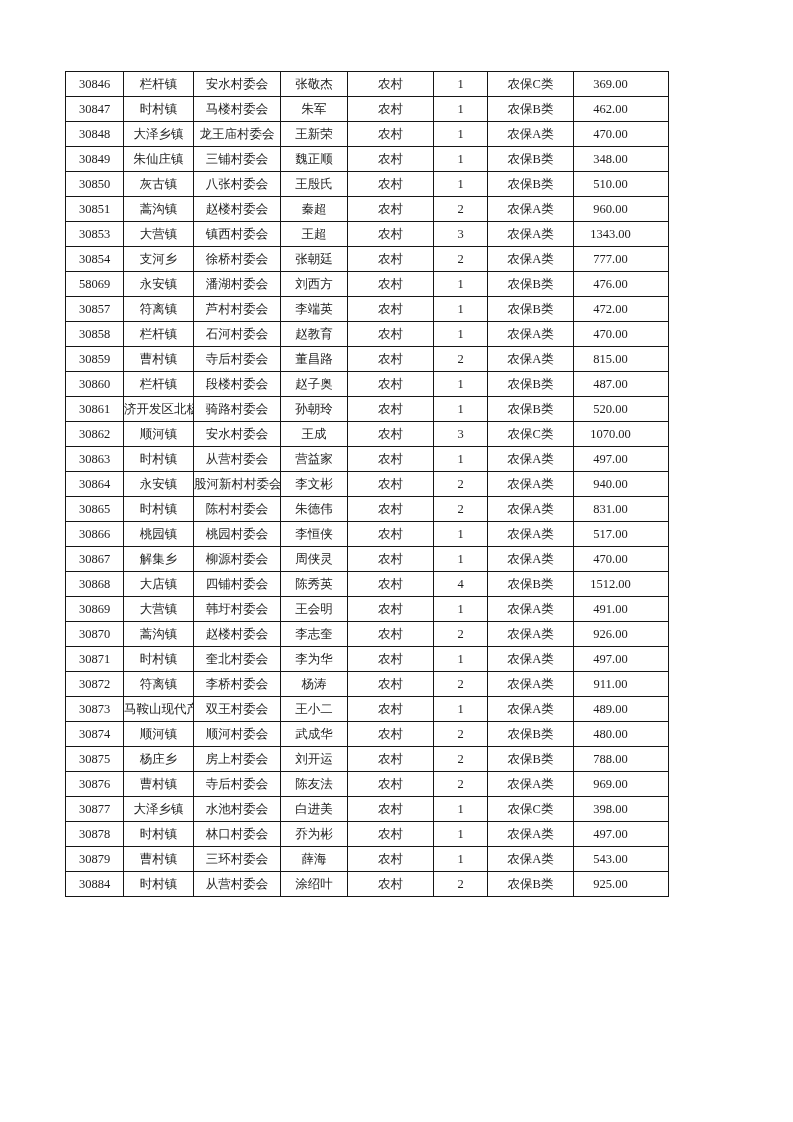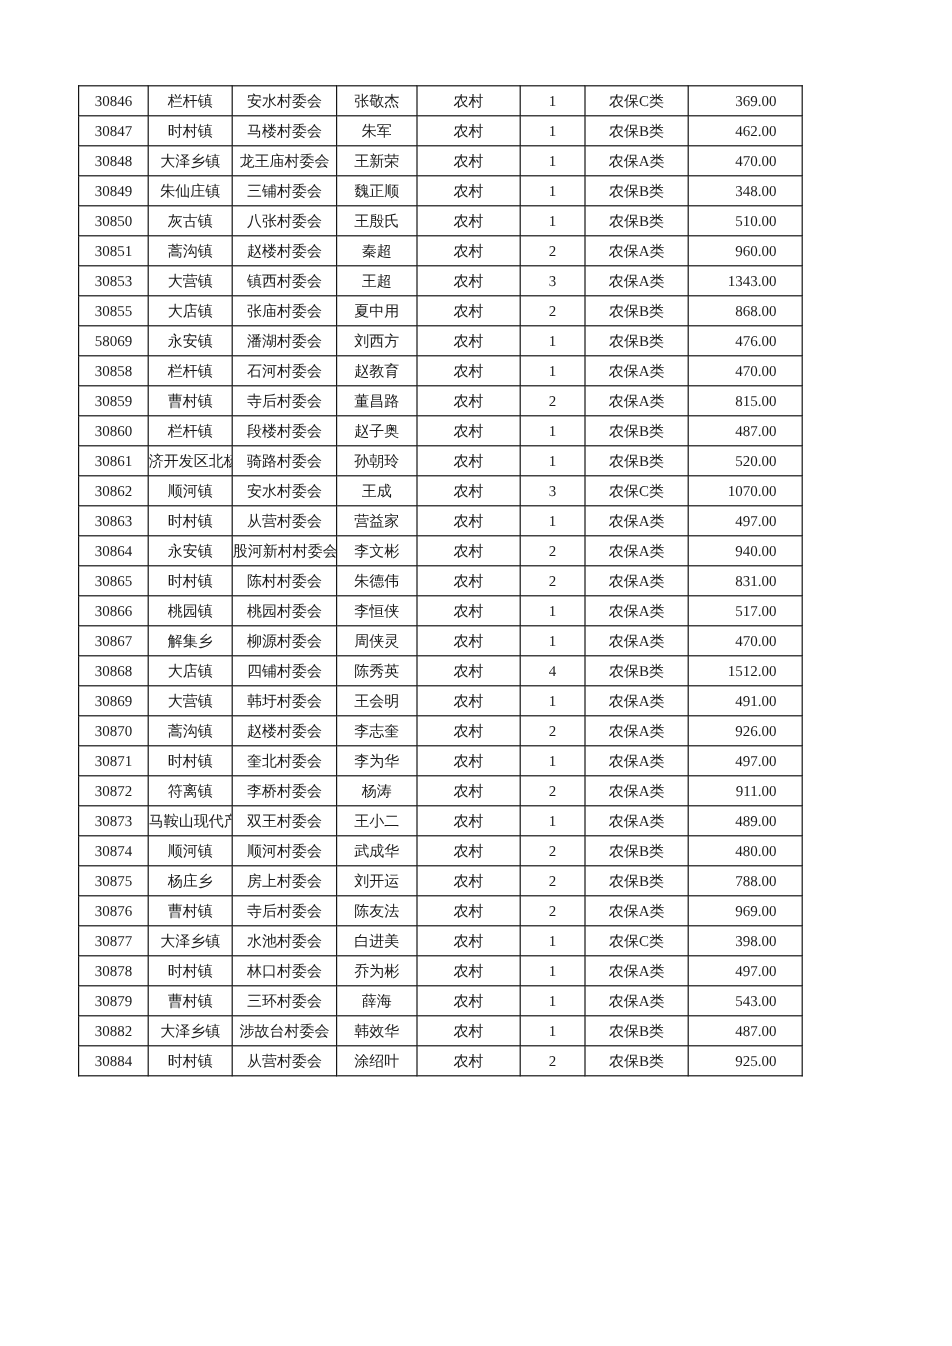--- a/index.html
+++ b/index.html
@@ -38,21 +38,20 @@
     color:var(--text);
     overflow:hidden;
   }
   .cw{
     width:100%;
     overflow:hidden;
     white-space:nowrap;
     text-align:center;
   }
   td.col-amount .cw{
-    text-align:right;
     padding-right:21px;
   }
 </style>
 </head>
 <body>
 
 <div class="sheet">
   <table class="grid">
     <colgroup>
       <col style="width:58px">
@@ -242,666 +241,666 @@
           </td>
     <td class="col-category">
             <div class="cw">农保A类</div>
           </td>
     <td class="col-amount">
             <div class="cw">1343.00</div>
           </td>
   </tr>
         <tr>
     <td class="col-id">
-            <div class="cw">30855</div>
+            <div class="cw">30854</div>
+          </td>
+    <td class="col-town">
+            <div class="cw">支河乡</div>
+          </td>
+    <td class="col-village">
+            <div class="cw">徐桥村委会</div>
+          </td>
+    <td class="col-name">
+            <div class="cw">张朝廷</div>
+          </td>
+    <td class="col-type">
+            <div class="cw">农村</div>
+          </td>
+    <td class="col-count">
+            <div class="cw">2</div>
+          </td>
+    <td class="col-category">
+            <div class="cw">农保A类</div>
+          </td>
+    <td class="col-amount">
+            <div class="cw">777.00</div>
+          </td>
+  </tr>
+        <tr>
+    <td class="col-id">
+            <div class="cw">58069</div>
+          </td>
+    <td class="col-town">
+            <div class="cw">永安镇</div>
+          </td>
+    <td class="col-village">
+            <div class="cw">潘湖村委会</div>
+          </td>
+    <td class="col-name">
+            <div class="cw">刘西方</div>
+          </td>
+    <td class="col-type">
+            <div class="cw">农村</div>
+          </td>
+    <td class="col-count">
+            <div class="cw">1</div>
+          </td>
+    <td class="col-category">
+            <div class="cw">农保B类</div>
+          </td>
+    <td class="col-amount">
+            <div class="cw">476.00</div>
+          </td>
+  </tr>
+        <tr>
+    <td class="col-id">
+            <div class="cw">30857</div>
+          </td>
+    <td class="col-town">
+            <div class="cw">符离镇</div>
+          </td>
+    <td class="col-village">
+            <div class="cw">芦村村委会</div>
+          </td>
+    <td class="col-name">
+            <div class="cw">李端英</div>
+          </td>
+    <td class="col-type">
+            <div class="cw">农村</div>
+          </td>
+    <td class="col-count">
+            <div class="cw">1</div>
+          </td>
+    <td class="col-category">
+            <div class="cw">农保B类</div>
+          </td>
+    <td class="col-amount">
+            <div class="cw">472.00</div>
+          </td>
+  </tr>
+        <tr>
+    <td class="col-id">
+            <div class="cw">30858</div>
+          </td>
+    <td class="col-town">
+            <div class="cw">栏杆镇</div>
+          </td>
+    <td class="col-village">
+            <div class="cw">石河村委会</div>
+          </td>
+    <td class="col-name">
+            <div class="cw">赵教育</div>
+          </td>
+    <td class="col-type">
+            <div class="cw">农村</div>
+          </td>
+    <td class="col-count">
+            <div class="cw">1</div>
+          </td>
+    <td class="col-category">
+            <div class="cw">农保A类</div>
+          </td>
+    <td class="col-amount">
+            <div class="cw">470.00</div>
+          </td>
+  </tr>
+        <tr>
+    <td class="col-id">
+            <div class="cw">30859</div>
+          </td>
+    <td class="col-town">
+            <div class="cw">曹村镇</div>
+          </td>
+    <td class="col-village">
+            <div class="cw">寺后村委会</div>
+          </td>
+    <td class="col-name">
+            <div class="cw">董昌路</div>
+          </td>
+    <td class="col-type">
+            <div class="cw">农村</div>
+          </td>
+    <td class="col-count">
+            <div class="cw">2</div>
+          </td>
+    <td class="col-category">
+            <div class="cw">农保A类</div>
+          </td>
+    <td class="col-amount">
+            <div class="cw">815.00</div>
+          </td>
+  </tr>
+        <tr>
+    <td class="col-id">
+            <div class="cw">30860</div>
+          </td>
+    <td class="col-town">
+            <div class="cw">栏杆镇</div>
+          </td>
+    <td class="col-village">
+            <div class="cw">段楼村委会</div>
+          </td>
+    <td class="col-name">
+            <div class="cw">赵子奥</div>
+          </td>
+    <td class="col-type">
+            <div class="cw">农村</div>
+          </td>
+    <td class="col-count">
+            <div class="cw">1</div>
+          </td>
+    <td class="col-category">
+            <div class="cw">农保B类</div>
+          </td>
+    <td class="col-amount">
+            <div class="cw">487.00</div>
+          </td>
+  </tr>
+        <tr>
+    <td class="col-id">
+            <div class="cw">30861</div>
+          </td>
+    <td class="col-town">
+            <div class="cw">济开发区北杨寨</div>
+          </td>
+    <td class="col-village">
+            <div class="cw">骑路村委会</div>
+          </td>
+    <td class="col-name">
+            <div class="cw">孙朝玲</div>
+          </td>
+    <td class="col-type">
+            <div class="cw">农村</div>
+          </td>
+    <td class="col-count">
+            <div class="cw">1</div>
+          </td>
+    <td class="col-category">
+            <div class="cw">农保B类</div>
+          </td>
+    <td class="col-amount">
+            <div class="cw">520.00</div>
+          </td>
+  </tr>
+        <tr>
+    <td class="col-id">
+            <div class="cw">30862</div>
+          </td>
+    <td class="col-town">
+            <div class="cw">顺河镇</div>
+          </td>
+    <td class="col-village">
+            <div class="cw">安水村委会</div>
+          </td>
+    <td class="col-name">
+            <div class="cw">王成</div>
+          </td>
+    <td class="col-type">
+            <div class="cw">农村</div>
+          </td>
+    <td class="col-count">
+            <div class="cw">3</div>
+          </td>
+    <td class="col-category">
+            <div class="cw">农保C类</div>
+          </td>
+    <td class="col-amount">
+            <div class="cw">1070.00</div>
+          </td>
+  </tr>
+        <tr>
+    <td class="col-id">
+            <div class="cw">30863</div>
+          </td>
+    <td class="col-town">
+            <div class="cw">时村镇</div>
+          </td>
+    <td class="col-village">
+            <div class="cw">从营村委会</div>
+          </td>
+    <td class="col-name">
+            <div class="cw">营益家</div>
+          </td>
+    <td class="col-type">
+            <div class="cw">农村</div>
+          </td>
+    <td class="col-count">
+            <div class="cw">1</div>
+          </td>
+    <td class="col-category">
+            <div class="cw">农保A类</div>
+          </td>
+    <td class="col-amount">
+            <div class="cw">497.00</div>
+          </td>
+  </tr>
+        <tr>
+    <td class="col-id">
+            <div class="cw">30864</div>
+          </td>
+    <td class="col-town">
+            <div class="cw">永安镇</div>
+          </td>
+    <td class="col-village">
+            <div class="cw">股河新村村委会</div>
+          </td>
+    <td class="col-name">
+            <div class="cw">李文彬</div>
+          </td>
+    <td class="col-type">
+            <div class="cw">农村</div>
+          </td>
+    <td class="col-count">
+            <div class="cw">2</div>
+          </td>
+    <td class="col-category">
+            <div class="cw">农保A类</div>
+          </td>
+    <td class="col-amount">
+            <div class="cw">940.00</div>
+          </td>
+  </tr>
+        <tr>
+    <td class="col-id">
+            <div class="cw">30865</div>
+          </td>
+    <td class="col-town">
+            <div class="cw">时村镇</div>
+          </td>
+    <td class="col-village">
+            <div class="cw">陈村村委会</div>
+          </td>
+    <td class="col-name">
+            <div class="cw">朱德伟</div>
+          </td>
+    <td class="col-type">
+            <div class="cw">农村</div>
+          </td>
+    <td class="col-count">
+            <div class="cw">2</div>
+          </td>
+    <td class="col-category">
+            <div class="cw">农保A类</div>
+          </td>
+    <td class="col-amount">
+            <div class="cw">831.00</div>
+          </td>
+  </tr>
+        <tr>
+    <td class="col-id">
+            <div class="cw">30866</div>
+          </td>
+    <td class="col-town">
+            <div class="cw">桃园镇</div>
+          </td>
+    <td class="col-village">
+            <div class="cw">桃园村委会</div>
+          </td>
+    <td class="col-name">
+            <div class="cw">李恒侠</div>
+          </td>
+    <td class="col-type">
+            <div class="cw">农村</div>
+          </td>
+    <td class="col-count">
+            <div class="cw">1</div>
+          </td>
+    <td class="col-category">
+            <div class="cw">农保A类</div>
+          </td>
+    <td class="col-amount">
+            <div class="cw">517.00</div>
+          </td>
+  </tr>
+        <tr>
+    <td class="col-id">
+            <div class="cw">30867</div>
+          </td>
+    <td class="col-town">
+            <div class="cw">解集乡</div>
+          </td>
+    <td class="col-village">
+            <div class="cw">柳源村委会</div>
+          </td>
+    <td class="col-name">
+            <div class="cw">周侠灵</div>
+          </td>
+    <td class="col-type">
+            <div class="cw">农村</div>
+          </td>
+    <td class="col-count">
+            <div class="cw">1</div>
+          </td>
+    <td class="col-category">
+            <div class="cw">农保A类</div>
+          </td>
+    <td class="col-amount">
+            <div class="cw">470.00</div>
+          </td>
+  </tr>
+        <tr>
+    <td class="col-id">
+            <div class="cw">30868</div>
           </td>
     <td class="col-town">
             <div class="cw">大店镇</div>
           </td>
     <td class="col-village">
-            <div class="cw">张庙村委会</div>
-          </td>
-    <td class="col-name">
-            <div class="cw">夏中用</div>
-          </td>
-    <td class="col-type">
-            <div class="cw">农村</div>
-          </td>
-    <td class="col-count">
-            <div class="cw">2</div>
-          </td>
-    <td class="col-category">
-            <div class="cw">农保B类</div>
-          </td>
-    <td class="col-amount">
-            <div class="cw">868.00</div>
-          </td>
-  </tr>
-        <tr>
-    <td class="col-id">
-            <div class="cw">58069</div>
-          </td>
-    <td class="col-town">
-            <div class="cw">永安镇</div>
-          </td>
-    <td class="col-village">
-            <div class="cw">潘湖村委会</div>
-          </td>
-    <td class="col-name">
-            <div class="cw">刘西方</div>
-          </td>
-    <td class="col-type">
-            <div class="cw">农村</div>
-          </td>
-    <td class="col-count">
-            <div class="cw">1</div>
-          </td>
-    <td class="col-category">
-            <div class="cw">农保B类</div>
-          </td>
-    <td class="col-amount">
-            <div class="cw">476.00</div>
-          </td>
-  </tr>
-        <tr>
-    <td class="col-id">
-            <div class="cw">30858</div>
-          </td>
-    <td class="col-town">
-            <div class="cw">栏杆镇</div>
-          </td>
-    <td class="col-village">
-            <div class="cw">石河村委会</div>
-          </td>
-    <td class="col-name">
-            <div class="cw">赵教育</div>
-          </td>
-    <td class="col-type">
-            <div class="cw">农村</div>
-          </td>
-    <td class="col-count">
-            <div class="cw">1</div>
-          </td>
-    <td class="col-category">
-            <div class="cw">农保A类</div>
-          </td>
-    <td class="col-amount">
-            <div class="cw">470.00</div>
-          </td>
-  </tr>
-        <tr>
-    <td class="col-id">
-            <div class="cw">30859</div>
+            <div class="cw">四铺村委会</div>
+          </td>
+    <td class="col-name">
+            <div class="cw">陈秀英</div>
+          </td>
+    <td class="col-type">
+            <div class="cw">农村</div>
+          </td>
+    <td class="col-count">
+            <div class="cw">4</div>
+          </td>
+    <td class="col-category">
+            <div class="cw">农保B类</div>
+          </td>
+    <td class="col-amount">
+            <div class="cw">1512.00</div>
+          </td>
+  </tr>
+        <tr>
+    <td class="col-id">
+            <div class="cw">30869</div>
+          </td>
+    <td class="col-town">
+            <div class="cw">大营镇</div>
+          </td>
+    <td class="col-village">
+            <div class="cw">韩圩村委会</div>
+          </td>
+    <td class="col-name">
+            <div class="cw">王会明</div>
+          </td>
+    <td class="col-type">
+            <div class="cw">农村</div>
+          </td>
+    <td class="col-count">
+            <div class="cw">1</div>
+          </td>
+    <td class="col-category">
+            <div class="cw">农保A类</div>
+          </td>
+    <td class="col-amount">
+            <div class="cw">491.00</div>
+          </td>
+  </tr>
+        <tr>
+    <td class="col-id">
+            <div class="cw">30870</div>
+          </td>
+    <td class="col-town">
+            <div class="cw">蒿沟镇</div>
+          </td>
+    <td class="col-village">
+            <div class="cw">赵楼村委会</div>
+          </td>
+    <td class="col-name">
+            <div class="cw">李志奎</div>
+          </td>
+    <td class="col-type">
+            <div class="cw">农村</div>
+          </td>
+    <td class="col-count">
+            <div class="cw">2</div>
+          </td>
+    <td class="col-category">
+            <div class="cw">农保A类</div>
+          </td>
+    <td class="col-amount">
+            <div class="cw">926.00</div>
+          </td>
+  </tr>
+        <tr>
+    <td class="col-id">
+            <div class="cw">30871</div>
+          </td>
+    <td class="col-town">
+            <div class="cw">时村镇</div>
+          </td>
+    <td class="col-village">
+            <div class="cw">奎北村委会</div>
+          </td>
+    <td class="col-name">
+            <div class="cw">李为华</div>
+          </td>
+    <td class="col-type">
+            <div class="cw">农村</div>
+          </td>
+    <td class="col-count">
+            <div class="cw">1</div>
+          </td>
+    <td class="col-category">
+            <div class="cw">农保A类</div>
+          </td>
+    <td class="col-amount">
+            <div class="cw">497.00</div>
+          </td>
+  </tr>
+        <tr>
+    <td class="col-id">
+            <div class="cw">30872</div>
+          </td>
+    <td class="col-town">
+            <div class="cw">符离镇</div>
+          </td>
+    <td class="col-village">
+            <div class="cw">李桥村委会</div>
+          </td>
+    <td class="col-name">
+            <div class="cw">杨涛</div>
+          </td>
+    <td class="col-type">
+            <div class="cw">农村</div>
+          </td>
+    <td class="col-count">
+            <div class="cw">2</div>
+          </td>
+    <td class="col-category">
+            <div class="cw">农保A类</div>
+          </td>
+    <td class="col-amount">
+            <div class="cw">911.00</div>
+          </td>
+  </tr>
+        <tr>
+    <td class="col-id">
+            <div class="cw">30873</div>
+          </td>
+    <td class="col-town">
+            <div class="cw">马鞍山现代产业</div>
+          </td>
+    <td class="col-village">
+            <div class="cw">双王村委会</div>
+          </td>
+    <td class="col-name">
+            <div class="cw">王小二</div>
+          </td>
+    <td class="col-type">
+            <div class="cw">农村</div>
+          </td>
+    <td class="col-count">
+            <div class="cw">1</div>
+          </td>
+    <td class="col-category">
+            <div class="cw">农保A类</div>
+          </td>
+    <td class="col-amount">
+            <div class="cw">489.00</div>
+          </td>
+  </tr>
+        <tr>
+    <td class="col-id">
+            <div class="cw">30874</div>
+          </td>
+    <td class="col-town">
+            <div class="cw">顺河镇</div>
+          </td>
+    <td class="col-village">
+            <div class="cw">顺河村委会</div>
+          </td>
+    <td class="col-name">
+            <div class="cw">武成华</div>
+          </td>
+    <td class="col-type">
+            <div class="cw">农村</div>
+          </td>
+    <td class="col-count">
+            <div class="cw">2</div>
+          </td>
+    <td class="col-category">
+            <div class="cw">农保B类</div>
+          </td>
+    <td class="col-amount">
+            <div class="cw">480.00</div>
+          </td>
+  </tr>
+        <tr>
+    <td class="col-id">
+            <div class="cw">30875</div>
+          </td>
+    <td class="col-town">
+            <div class="cw">杨庄乡</div>
+          </td>
+    <td class="col-village">
+            <div class="cw">房上村委会</div>
+          </td>
+    <td class="col-name">
+            <div class="cw">刘开运</div>
+          </td>
+    <td class="col-type">
+            <div class="cw">农村</div>
+          </td>
+    <td class="col-count">
+            <div class="cw">2</div>
+          </td>
+    <td class="col-category">
+            <div class="cw">农保B类</div>
+          </td>
+    <td class="col-amount">
+            <div class="cw">788.00</div>
+          </td>
+  </tr>
+        <tr>
+    <td class="col-id">
+            <div class="cw">30876</div>
           </td>
     <td class="col-town">
             <div class="cw">曹村镇</div>
           </td>
     <td class="col-village">
             <div class="cw">寺后村委会</div>
           </td>
     <td class="col-name">
-            <div class="cw">董昌路</div>
-          </td>
-    <td class="col-type">
-            <div class="cw">农村</div>
-          </td>
-    <td class="col-count">
-            <div class="cw">2</div>
-          </td>
-    <td class="col-category">
-            <div class="cw">农保A类</div>
-          </td>
-    <td class="col-amount">
-            <div class="cw">815.00</div>
-          </td>
-  </tr>
-        <tr>
-    <td class="col-id">
-            <div class="cw">30860</div>
-          </td>
-    <td class="col-town">
-            <div class="cw">栏杆镇</div>
-          </td>
-    <td class="col-village">
-            <div class="cw">段楼村委会</div>
-          </td>
-    <td class="col-name">
-            <div class="cw">赵子奥</div>
-          </td>
-    <td class="col-type">
-            <div class="cw">农村</div>
-          </td>
-    <td class="col-count">
-            <div class="cw">1</div>
-          </td>
-    <td class="col-category">
-            <div class="cw">农保B类</div>
-          </td>
-    <td class="col-amount">
-            <div class="cw">487.00</div>
-          </td>
-  </tr>
-        <tr>
-    <td class="col-id">
-            <div class="cw">30861</div>
-          </td>
-    <td class="col-town">
-            <div class="cw">济开发区北杨寨</div>
-          </td>
-    <td class="col-village">
-            <div class="cw">骑路村委会</div>
-          </td>
-    <td class="col-name">
-            <div class="cw">孙朝玲</div>
-          </td>
-    <td class="col-type">
-            <div class="cw">农村</div>
-          </td>
-    <td class="col-count">
-            <div class="cw">1</div>
-          </td>
-    <td class="col-category">
-            <div class="cw">农保B类</div>
-          </td>
-    <td class="col-amount">
-            <div class="cw">520.00</div>
-          </td>
-  </tr>
-        <tr>
-    <td class="col-id">
-            <div class="cw">30862</div>
-          </td>
-    <td class="col-town">
-            <div class="cw">顺河镇</div>
-          </td>
-    <td class="col-village">
-            <div class="cw">安水村委会</div>
-          </td>
-    <td class="col-name">
-            <div class="cw">王成</div>
-          </td>
-    <td class="col-type">
-            <div class="cw">农村</div>
-          </td>
-    <td class="col-count">
-            <div class="cw">3</div>
+            <div class="cw">陈友法</div>
+          </td>
+    <td class="col-type">
+            <div class="cw">农村</div>
+          </td>
+    <td class="col-count">
+            <div class="cw">2</div>
+          </td>
+    <td class="col-category">
+            <div class="cw">农保A类</div>
+          </td>
+    <td class="col-amount">
+            <div class="cw">969.00</div>
+          </td>
+  </tr>
+        <tr>
+    <td class="col-id">
+            <div class="cw">30877</div>
+          </td>
+    <td class="col-town">
+            <div class="cw">大泽乡镇</div>
+          </td>
+    <td class="col-village">
+            <div class="cw">水池村委会</div>
+          </td>
+    <td class="col-name">
+            <div class="cw">白进美</div>
+          </td>
+    <td class="col-type">
+            <div class="cw">农村</div>
+          </td>
+    <td class="col-count">
+            <div class="cw">1</div>
           </td>
     <td class="col-category">
             <div class="cw">农保C类</div>
           </td>
     <td class="col-amount">
-            <div class="cw">1070.00</div>
-          </td>
-  </tr>
-        <tr>
-    <td class="col-id">
-            <div class="cw">30863</div>
+            <div class="cw">398.00</div>
+          </td>
+  </tr>
+        <tr>
+    <td class="col-id">
+            <div class="cw">30878</div>
           </td>
     <td class="col-town">
             <div class="cw">时村镇</div>
           </td>
     <td class="col-village">
-            <div class="cw">从营村委会</div>
-          </td>
-    <td class="col-name">
-            <div class="cw">营益家</div>
+            <div class="cw">林口村委会</div>
+          </td>
+    <td class="col-name">
+            <div class="cw">乔为彬</div>
           </td>
     <td class="col-type">
             <div class="cw">农村</div>
           </td>
     <td class="col-count">
             <div class="cw">1</div>
           </td>
     <td class="col-category">
             <div class="cw">农保A类</div>
           </td>
     <td class="col-amount">
             <div class="cw">497.00</div>
           </td>
   </tr>
         <tr>
     <td class="col-id">
-            <div class="cw">30864</div>
-          </td>
-    <td class="col-town">
-            <div class="cw">永安镇</div>
-          </td>
-    <td class="col-village">
-            <div class="cw">股河新村村委会</div>
-          </td>
-    <td class="col-name">
-            <div class="cw">李文彬</div>
-          </td>
-    <td class="col-type">
-            <div class="cw">农村</div>
-          </td>
-    <td class="col-count">
-            <div class="cw">2</div>
-          </td>
-    <td class="col-category">
-            <div class="cw">农保A类</div>
-          </td>
-    <td class="col-amount">
-            <div class="cw">940.00</div>
-          </td>
-  </tr>
-        <tr>
-    <td class="col-id">
-            <div class="cw">30865</div>
-          </td>
-    <td class="col-town">
-            <div class="cw">时村镇</div>
-          </td>
-    <td class="col-village">
-            <div class="cw">陈村村委会</div>
-          </td>
-    <td class="col-name">
-            <div class="cw">朱德伟</div>
-          </td>
-    <td class="col-type">
-            <div class="cw">农村</div>
-          </td>
-    <td class="col-count">
-            <div class="cw">2</div>
-          </td>
-    <td class="col-category">
-            <div class="cw">农保A类</div>
-          </td>
-    <td class="col-amount">
-            <div class="cw">831.00</div>
-          </td>
-  </tr>
-        <tr>
-    <td class="col-id">
-            <div class="cw">30866</div>
-          </td>
-    <td class="col-town">
-            <div class="cw">桃园镇</div>
-          </td>
-    <td class="col-village">
-            <div class="cw">桃园村委会</div>
-          </td>
-    <td class="col-name">
-            <div class="cw">李恒侠</div>
-          </td>
-    <td class="col-type">
-            <div class="cw">农村</div>
-          </td>
-    <td class="col-count">
-            <div class="cw">1</div>
-          </td>
-    <td class="col-category">
-            <div class="cw">农保A类</div>
-          </td>
-    <td class="col-amount">
-            <div class="cw">517.00</div>
-          </td>
-  </tr>
-        <tr>
-    <td class="col-id">
-            <div class="cw">30867</div>
-          </td>
-    <td class="col-town">
-            <div class="cw">解集乡</div>
-          </td>
-    <td class="col-village">
-            <div class="cw">柳源村委会</div>
-          </td>
-    <td class="col-name">
-            <div class="cw">周侠灵</div>
-          </td>
-    <td class="col-type">
-            <div class="cw">农村</div>
-          </td>
-    <td class="col-count">
-            <div class="cw">1</div>
-          </td>
-    <td class="col-category">
-            <div class="cw">农保A类</div>
-          </td>
-    <td class="col-amount">
-            <div class="cw">470.00</div>
-          </td>
-  </tr>
-        <tr>
-    <td class="col-id">
-            <div class="cw">30868</div>
-          </td>
-    <td class="col-town">
-            <div class="cw">大店镇</div>
-          </td>
-    <td class="col-village">
-            <div class="cw">四铺村委会</div>
-          </td>
-    <td class="col-name">
-            <div class="cw">陈秀英</div>
-          </td>
-    <td class="col-type">
-            <div class="cw">农村</div>
-          </td>
-    <td class="col-count">
-            <div class="cw">4</div>
-          </td>
-    <td class="col-category">
-            <div class="cw">农保B类</div>
-          </td>
-    <td class="col-amount">
-            <div class="cw">1512.00</div>
-          </td>
-  </tr>
-        <tr>
-    <td class="col-id">
-            <div class="cw">30869</div>
-          </td>
-    <td class="col-town">
-            <div class="cw">大营镇</div>
-          </td>
-    <td class="col-village">
-            <div class="cw">韩圩村委会</div>
-          </td>
-    <td class="col-name">
-            <div class="cw">王会明</div>
-          </td>
-    <td class="col-type">
-            <div class="cw">农村</div>
-          </td>
-    <td class="col-count">
-            <div class="cw">1</div>
-          </td>
-    <td class="col-category">
-            <div class="cw">农保A类</div>
-          </td>
-    <td class="col-amount">
-            <div class="cw">491.00</div>
-          </td>
-  </tr>
-        <tr>
-    <td class="col-id">
-            <div class="cw">30870</div>
-          </td>
-    <td class="col-town">
-            <div class="cw">蒿沟镇</div>
-          </td>
-    <td class="col-village">
-            <div class="cw">赵楼村委会</div>
-          </td>
-    <td class="col-name">
-            <div class="cw">李志奎</div>
-          </td>
-    <td class="col-type">
-            <div class="cw">农村</div>
-          </td>
-    <td class="col-count">
-            <div class="cw">2</div>
-          </td>
-    <td class="col-category">
-            <div class="cw">农保A类</div>
-          </td>
-    <td class="col-amount">
-            <div class="cw">926.00</div>
-          </td>
-  </tr>
-        <tr>
-    <td class="col-id">
-            <div class="cw">30871</div>
-          </td>
-    <td class="col-town">
-            <div class="cw">时村镇</div>
-          </td>
-    <td class="col-village">
-            <div class="cw">奎北村委会</div>
-          </td>
-    <td class="col-name">
-            <div class="cw">李为华</div>
-          </td>
-    <td class="col-type">
-            <div class="cw">农村</div>
-          </td>
-    <td class="col-count">
-            <div class="cw">1</div>
-          </td>
-    <td class="col-category">
-            <div class="cw">农保A类</div>
-          </td>
-    <td class="col-amount">
-            <div class="cw">497.00</div>
-          </td>
-  </tr>
-        <tr>
-    <td class="col-id">
-            <div class="cw">30872</div>
-          </td>
-    <td class="col-town">
-            <div class="cw">符离镇</div>
-          </td>
-    <td class="col-village">
-            <div class="cw">李桥村委会</div>
-          </td>
-    <td class="col-name">
-            <div class="cw">杨涛</div>
-          </td>
-    <td class="col-type">
-            <div class="cw">农村</div>
-          </td>
-    <td class="col-count">
-            <div class="cw">2</div>
-          </td>
-    <td class="col-category">
-            <div class="cw">农保A类</div>
-          </td>
-    <td class="col-amount">
-            <div class="cw">911.00</div>
-          </td>
-  </tr>
-        <tr>
-    <td class="col-id">
-            <div class="cw">30873</div>
-          </td>
-    <td class="col-town">
-            <div class="cw">马鞍山现代产业</div>
-          </td>
-    <td class="col-village">
-            <div class="cw">双王村委会</div>
-          </td>
-    <td class="col-name">
-            <div class="cw">王小二</div>
-          </td>
-    <td class="col-type">
-            <div class="cw">农村</div>
-          </td>
-    <td class="col-count">
-            <div class="cw">1</div>
-          </td>
-    <td class="col-category">
-            <div class="cw">农保A类</div>
-          </td>
-    <td class="col-amount">
-            <div class="cw">489.00</div>
-          </td>
-  </tr>
-        <tr>
-    <td class="col-id">
-            <div class="cw">30874</div>
-          </td>
-    <td class="col-town">
-            <div class="cw">顺河镇</div>
-          </td>
-    <td class="col-village">
-            <div class="cw">顺河村委会</div>
-          </td>
-    <td class="col-name">
-            <div class="cw">武成华</div>
-          </td>
-    <td class="col-type">
-            <div class="cw">农村</div>
-          </td>
-    <td class="col-count">
-            <div class="cw">2</div>
-          </td>
-    <td class="col-category">
-            <div class="cw">农保B类</div>
-          </td>
-    <td class="col-amount">
-            <div class="cw">480.00</div>
-          </td>
-  </tr>
-        <tr>
-    <td class="col-id">
-            <div class="cw">30875</div>
-          </td>
-    <td class="col-town">
-            <div class="cw">杨庄乡</div>
-          </td>
-    <td class="col-village">
-            <div class="cw">房上村委会</div>
-          </td>
-    <td class="col-name">
-            <div class="cw">刘开运</div>
-          </td>
-    <td class="col-type">
-            <div class="cw">农村</div>
-          </td>
-    <td class="col-count">
-            <div class="cw">2</div>
-          </td>
-    <td class="col-category">
-            <div class="cw">农保B类</div>
-          </td>
-    <td class="col-amount">
-            <div class="cw">788.00</div>
-          </td>
-  </tr>
-        <tr>
-    <td class="col-id">
-            <div class="cw">30876</div>
+            <div class="cw">30879</div>
           </td>
     <td class="col-town">
             <div class="cw">曹村镇</div>
           </td>
     <td class="col-village">
-            <div class="cw">寺后村委会</div>
-          </td>
-    <td class="col-name">
-            <div class="cw">陈友法</div>
-          </td>
-    <td class="col-type">
-            <div class="cw">农村</div>
-          </td>
-    <td class="col-count">
-            <div class="cw">2</div>
-          </td>
-    <td class="col-category">
-            <div class="cw">农保A类</div>
-          </td>
-    <td class="col-amount">
-            <div class="cw">969.00</div>
-          </td>
-  </tr>
-        <tr>
-    <td class="col-id">
-            <div class="cw">30877</div>
-          </td>
-    <td class="col-town">
-            <div class="cw">大泽乡镇</div>
-          </td>
-    <td class="col-village">
-            <div class="cw">水池村委会</div>
-          </td>
-    <td class="col-name">
-            <div class="cw">白进美</div>
-          </td>
-    <td class="col-type">
-            <div class="cw">农村</div>
-          </td>
-    <td class="col-count">
-            <div class="cw">1</div>
-          </td>
-    <td class="col-category">
-            <div class="cw">农保C类</div>
-          </td>
-    <td class="col-amount">
-            <div class="cw">398.00</div>
-          </td>
-  </tr>
-        <tr>
-    <td class="col-id">
-            <div class="cw">30878</div>
-          </td>
-    <td class="col-town">
-            <div class="cw">时村镇</div>
-          </td>
-    <td class="col-village">
-            <div class="cw">林口村委会</div>
-          </td>
-    <td class="col-name">
-            <div class="cw">乔为彬</div>
-          </td>
-    <td class="col-type">
-            <div class="cw">农村</div>
-          </td>
-    <td class="col-count">
-            <div class="cw">1</div>
-          </td>
-    <td class="col-category">
-            <div class="cw">农保A类</div>
-          </td>
-    <td class="col-amount">
-            <div class="cw">497.00</div>
-          </td>
-  </tr>
-        <tr>
-    <td class="col-id">
-            <div class="cw">30879</div>
-          </td>
-    <td class="col-town">
-            <div class="cw">曹村镇</div>
-          </td>
-    <td class="col-village">
             <div class="cw">三环村委会</div>
           </td>
     <td class="col-name">
             <div class="cw">薛海</div>
           </td>
     <td class="col-type">
             <div class="cw">农村</div>
           </td>
     <td class="col-count">
             <div class="cw">1</div>
           </td>
     <td class="col-category">
             <div class="cw">农保A类</div>
           </td>
     <td class="col-amount">
             <div class="cw">543.00</div>
-          </td>
-  </tr>
-        <tr>
-    <td class="col-id">
-            <div class="cw">30882</div>
-          </td>
-    <td class="col-town">
-            <div class="cw">大泽乡镇</div>
-          </td>
-    <td class="col-village">
-            <div class="cw">涉故台村委会</div>
-          </td>
-    <td class="col-name">
-            <div class="cw">韩效华</div>
-          </td>
-    <td class="col-type">
-            <div class="cw">农村</div>
-          </td>
-    <td class="col-count">
-            <div class="cw">1</div>
-          </td>
-    <td class="col-category">
-            <div class="cw">农保B类</div>
-          </td>
-    <td class="col-amount">
-            <div class="cw">487.00</div>
           </td>
   </tr>
         <tr>
     <td class="col-id">
             <div class="cw">30884</div>
           </td>
     <td class="col-town">
             <div class="cw">时村镇</div>
           </td>
     <td class="col-village">

